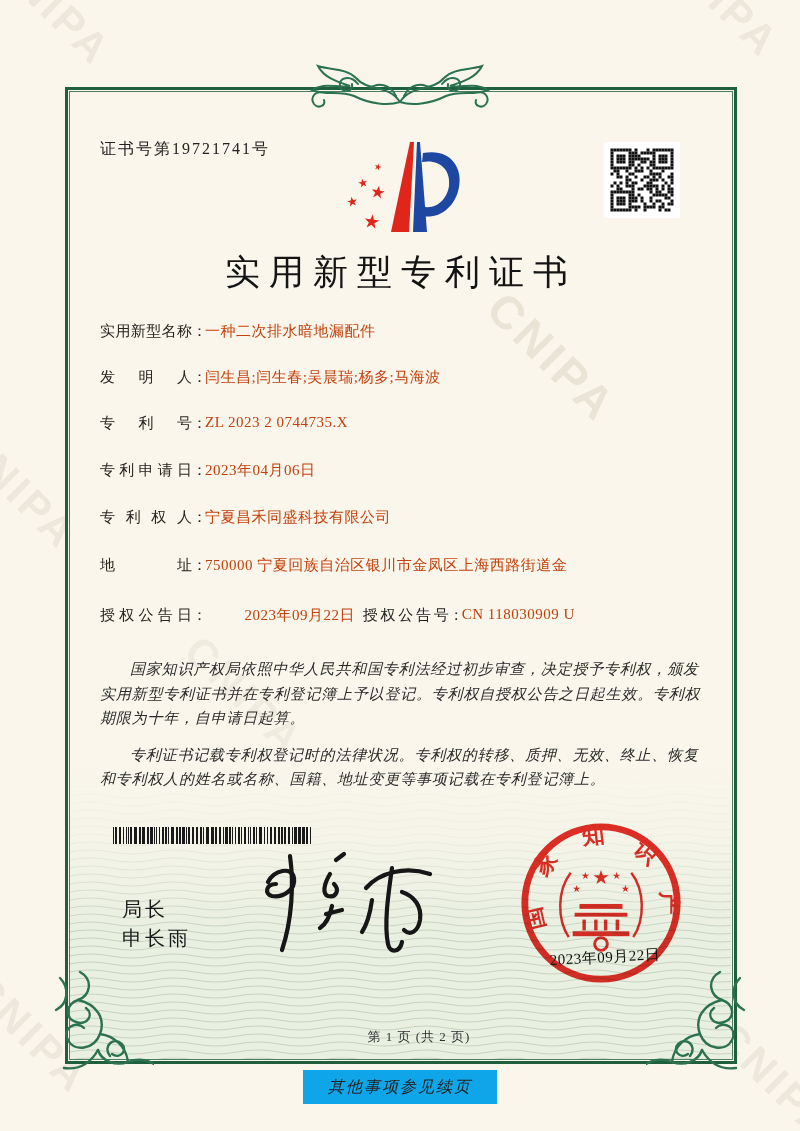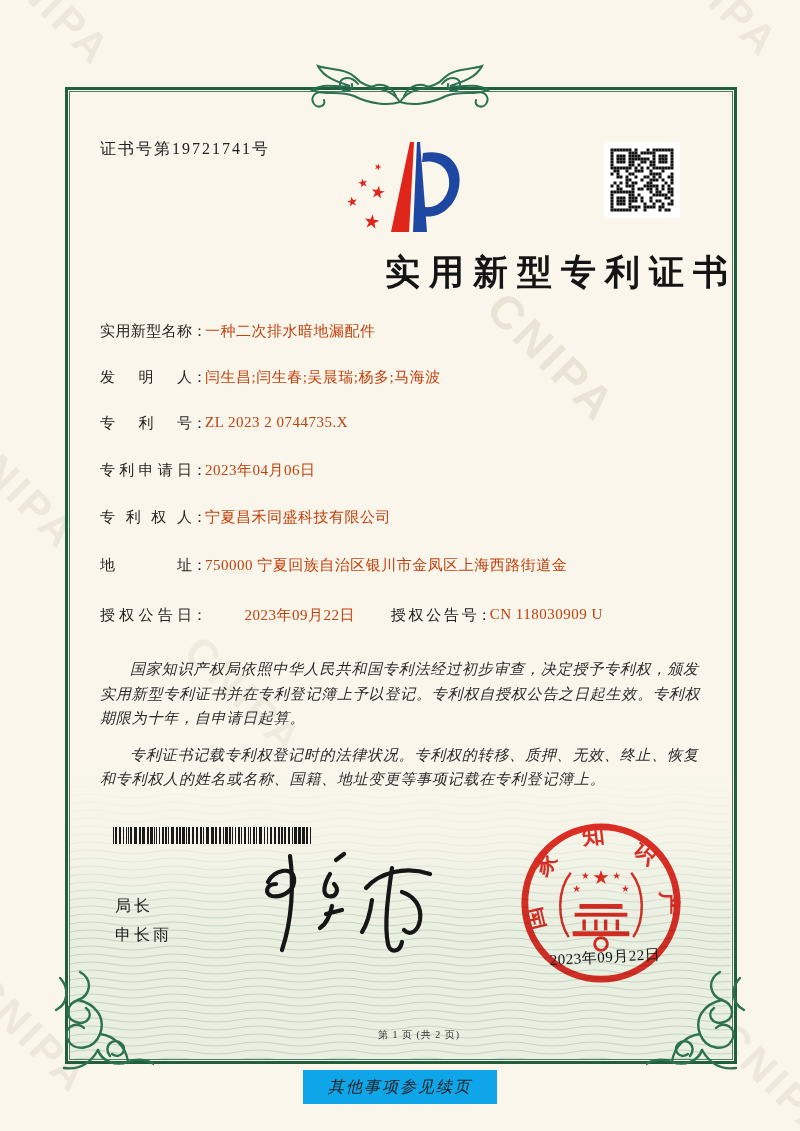--- a/index.html
+++ b/index.html
@@ -12,35 +12,35 @@
       letter-spacing:4px;white-space:nowrap;pointer-events:none;}
   
   .frame{position:absolute;left:65px;top:87px;width:666px;height:971px;
          border:3px solid #1f5f3e;}
   .frame::after{content:"";position:absolute;inset:1px;border:1px solid #4a7d5f;}
   
   .wave-fade{position:absolute;left:69px;top:760px;width:662px;height:170px;
              background:linear-gradient(180deg,#faf6ec 0%,rgba(250,246,236,.75) 45%,rgba(250,246,236,0) 100%);}
   
   .certno{position:absolute;left:100px;top:139px;font-size:16px;color:#222;letter-spacing:2px;}
-  .title{position:absolute;left:65px;top:249px;width:672px;text-align:right;
-         font-size:35px;font-weight:bold;color:#141414;letter-spacing:9px;}
+  .title{position:absolute;left:65px;top:249px;width:672px;text-align:center;
+         font-size:35px;font-weight:normal;color:#141414;letter-spacing:9px;}
   .frow{position:absolute;left:100px;width:610px;font-size:15px;color:#222;}
   .flabel{display:inline-block;width:92px;text-align:justify;text-align-last:justify;
           vertical-align:top;color:#26251f;}
   .fcolon{display:inline-block;width:13px;vertical-align:top;}
   .fvalue{display:inline-block;max-width:498px;vertical-align:top;color:#c2410c;letter-spacing:.5px;text-align:right;}
   .flabel2{display:inline-block;width:86px;text-align:justify;text-align-last:justify;vertical-align:top;}
   .paras{position:absolute;left:100px;top:645px;width:604px;}
   .paras p{margin:12px 0 4px 0;font-size:15px;line-height:24.5px;text-indent:2em;
            color:#2a2a2a;font-style:italic;letter-spacing:.8px;}
-  .director{position:absolute;left:115px;font-family:"Liberation Sans","DejaVu Sans",sans-serif;
-            font-size:16px;color:#1a1a1a;letter-spacing:3px;}
+  .director{position:absolute;left:122px;font-family:"Liberation Sans","DejaVu Sans",sans-serif;
+            font-size:20px;color:#1a1a1a;letter-spacing:3px;}
   .pageinfo{position:absolute;left:65px;top:1028px;width:708px;text-align:center;
-            font-size:10px;color:#333;letter-spacing:1px;}
+            font-size:13px;color:#333;letter-spacing:1px;}
   .notebox{position:absolute;left:303px;top:1070px;width:194px;height:34px;
            background:#0ea5e9;text-align:center;line-height:34px;font-size:16px;
            font-style:italic;color:#222;letter-spacing:2px;}
   .sealdate{position:absolute;left:540px;top:948px;width:130px;text-align:center;
             font-size:15px;color:#111;transform:rotate(-3deg);letter-spacing:.5px;}
   .qrbox{position:absolute;left:604px;top:142px;width:76px;height:76px;background:#fff;}
   svg{display:block;}
 </style>
 </head>
 <body>
@@ -383,21 +383,21 @@
 <div class="frow" style="top:508px">
   <span class="flabel">专利权人</span><span class="fcolon">：</span><span class="fvalue">宁夏昌禾同盛科技有限公司</span>
 </div>
 <div class="frow" style="top:556px">
   <span class="flabel">地址</span><span class="fcolon">：</span><span class="fvalue">
     <span style="display:block">750000 宁夏回族自治区银川市金凤区上海西路街道金</span>
   </span>
 </div>
 <div class="frow" style="top:606px">
   <span class="flabel">授权公告日</span><span class="fcolon">：</span><span class="fvalue" style="width:150px">2023年09月22日</span>
-  <span class="flabel2" style="margin-left:32px">授权公告号</span><span class="fcolon">：</span><span class="fvalue">CN 118030909 U</span>
+  <span class="flabel2" style="margin-left:4px">授权公告号</span><span class="fcolon">：</span><span class="fvalue">CN 118030909 U</span>
 </div>
 
 <div class="paras">
   <p>国家知识产权局依照中华人民共和国专利法经过初步审查，决定授予专利权，颁发实用新型专利证书并在专利登记簿上予以登记。专利权自授权公告之日起生效。专利权期限为十年，自申请日起算。</p>
   <p>专利证书记载专利权登记时的法律状况。专利权的转移、质押、无效、终止、恢复和专利权人的姓名或名称、国籍、地址变更等事项记载在专利登记簿上。</p>
 </div>
 
 <svg id="barcode" class="abs" style="left:113px;top:827px;" width="200" height="17">
     <rect x="0" y="0" width="1" height="17" fill="#1a1a1a"></rect>
     <rect x="2" y="0" width="2" height="17" fill="#1a1a1a"></rect>

